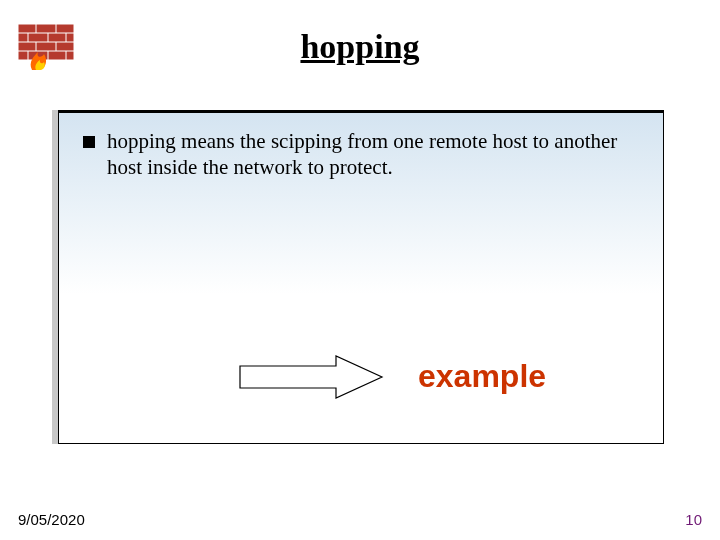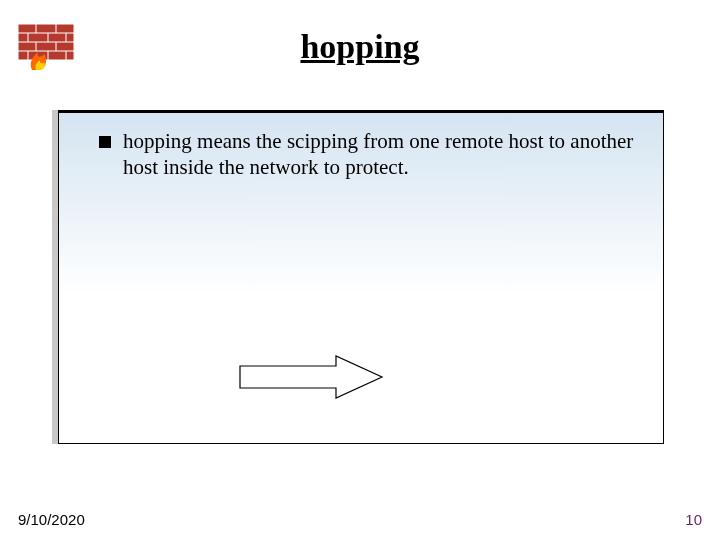--- a/index.html
+++ b/index.html
@@ -33,21 +33,21 @@
     left: 58px;
     top: 110px;
     width: 604px;
     height: 330px;
     border: 1px solid #000;
     border-top-width: 3px;
     background: linear-gradient(to bottom, #d4e4f1 0%, #ffffff 55%, #ffffff 100%);
     box-shadow: -6px 0 0 0 #c8c8c8;
   }
   .bullets {
-    padding: 16px 26px 0 40px;
+    padding: 16px 26px 0 24px;
     font-size: 21px;
     line-height: 1.22;
   }
   .bullet {
     display: flex;
     margin-bottom: 4px;
   }
   .bullet .sq {
     flex: 0 0 auto;
     width: 12px;
@@ -136,17 +136,18 @@
       </div>
     </div>
   </div>
 
   <div class="arrow">
     <svg width="150" height="50" viewBox="0 0 150 50">
       <polygon points="4,14 100,14 100,4 146,25 100,46 100,36 4,36" fill="#ffffff" stroke="#000000" stroke-width="1.2"></polygon>
     </svg>
   </div>
 
+  <div class="example-label">example</div>
 
-  <div class="footer-date">9/10/2020</div>
+  <div class="footer-date">9/05/2020</div>
   <div class="footer-page">10</div>
 
 </div>
 
 </body></html>

